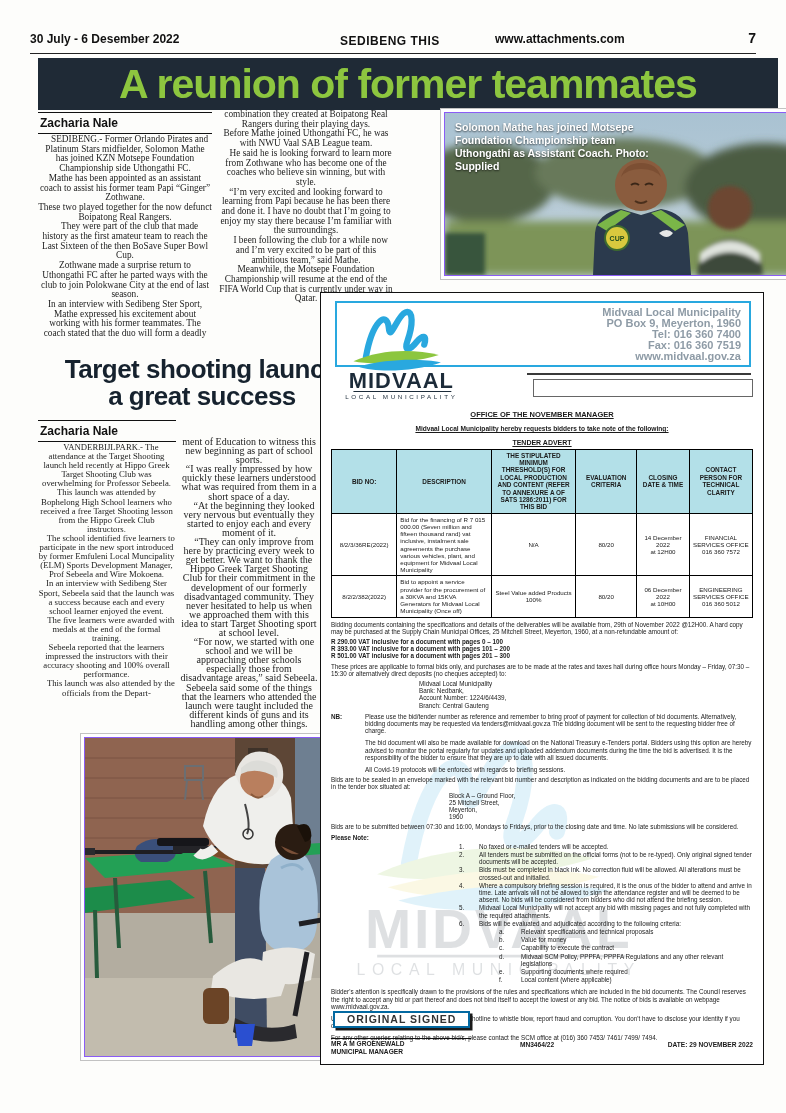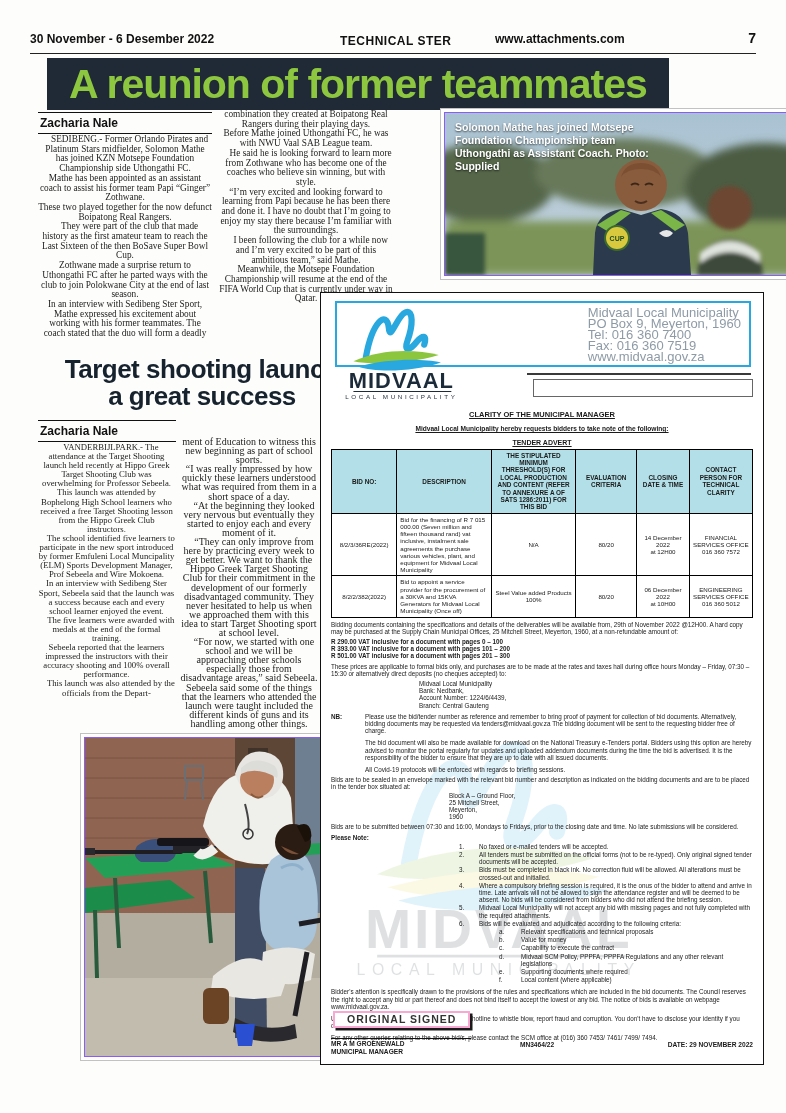--- a/index.html
+++ b/index.html
@@ -9,22 +9,22 @@
 
   
   .mast{position:absolute;left:30px;top:30px;width:726px;height:22px;font-weight:bold;font-size:12px;color:#111;}
   .mast .date{position:absolute;left:0;top:2px;}
   .mast .title{position:absolute;left:310px;top:4px;font-size:12px;letter-spacing:.5px;}
   .mast .site{position:absolute;left:465px;top:2px;}
   .mast .pageno{position:absolute;right:0;top:0;font-size:14px;}
   .mast-rule{position:absolute;left:30px;top:53px;width:726px;border-top:1.5px solid #222;}
 
   
-  .banner{position:absolute;left:38px;top:58px;width:622px;height:52px;background:#1f2a36;
-          display:flex;align-items:center;justify-content:center;margin-left:9px;}
+  .banner{position:absolute;left:38px;top:58px;width:740px;height:52px;background:#1f2a36;
+          display:flex;align-items:center;justify-content:center;}
   .banner h1{margin:0;font-size:41px;font-weight:800;letter-spacing:-1px;color:#8dc63f;
              font-family:"Liberation Sans",sans-serif;white-space:nowrap;}
 
   
   .byline{border-top:1.5px solid #111;border-bottom:1px solid #111;font-weight:bold;font-size:12px;
           padding:3px 0 3px 2px;color:#111;}
   .body-col{font-family:Liberation Serif, serif;color:#1c1c1c;overflow:hidden;text-align:center;}
 
   .a1-byline{position:absolute;left:38px;top:112px;width:172px;}
   .a1-col1{position:absolute;left:38px;top:135px;width:174px;height:218px;font-size:9.3px;line-height:9.7px;}
@@ -49,21 +49,21 @@
                   line-height:12.5px;color:#222;}
 
   
   .advert{position:absolute;left:320px;top:292px;width:442px;height:771px;border:1.5px solid #111;
           background:#fff;font-size:6.3px;line-height:7.2px;color:#1a1a1a;overflow:hidden;}
   .ad-inner{position:absolute;inset:0;padding:8px 10px;}
   .watermark{position:absolute;left:35px;top:330px;width:370px;height:460px;opacity:.14;pointer-events:none;}
 
   .ad-header{position:relative;height:100px;}
   .blue-box{position:absolute;left:4px;right:2px;top:0;height:62px;border:2px solid #29a8df;background:#fff;}
-  .contact{position:absolute;right:12px;top:6px;color:#8e9ba6;font-size:13px;line-height:11px;}
+  .contact{position:absolute;right:12px;top:6px;text-align:right;color:#8e9ba6;font-size:11px;line-height:11px;font-weight:bold;}
   .ad-logo{position:absolute;left:12px;top:2px;}
   .hdr-rule1{position:absolute;left:196px;right:2px;top:72px;border-top:2.5px solid #3a3a3a;}
   .hdr-rule2{position:absolute;left:202px;right:0;top:78px;height:16px;border:1px solid #666;}
 
   .ad-title{ text-align:center;font-weight:bold;text-decoration:underline;font-size:7.5px;margin-top:10px;}
   .ad-request{text-align:center;font-weight:bold;text-decoration:underline;font-size:6.6px;margin-top:7px;}
   .ad-tender{text-align:center;font-weight:bold;text-decoration:underline;font-size:7px;margin-top:7px;}
 
   table.tender{width:100%;border-collapse:collapse;margin-top:2px;}
   table.tender th,table.tender td{border:1px solid #000;padding:2px 3px;vertical-align:middle;}
@@ -80,35 +80,35 @@
   .nb-body{flex:1;}
   .nb-body .para:first-child{margin-top:0;}
   ol.notes{list-style:none;margin:2px 0 0 0;padding:0 0 0 128px;}
   ol.notes li{display:flex;margin-top:1px;}
   ol.notes .n{width:20px;flex:none;}
   ol.notes .t{flex:1;}
   ol.crit{list-style:none;margin:1px 0 0 0;padding:0 0 0 40px;}
   ol.crit li{display:flex;margin-top:1px;}
   ol.crit .n{width:22px;flex:none;}
 
-  .stamp{position:absolute;left:12px;bottom:36px;border:2px solid #f9a8d4;box-shadow:2.5px 2.5px 0 #1a1a1a;
+  .stamp{position:absolute;left:12px;bottom:36px;border:2px solid #0369a1;box-shadow:2.5px 2.5px 0 #1a1a1a;
          padding:3px 12px;font-weight:bold;font-size:10.5px;letter-spacing:1px;color:#333;background:#fff;}
   .ad-footer{position:absolute;left:10px;right:10px;bottom:8px;display:flex;font-weight:bold;font-size:6.6px;line-height:8px;}
   .sig{border-top:1px solid #111;padding-top:1px;width:140px;}
   .refno{flex:1;text-align:center;padding-top:3px;}
   .datel{width:150px;text-align:right;padding-top:3px;}
 </style>
 </head>
 <body>
 
 <div class="page">
 
   <div class="mast">
-    <span class="date" data-bind="masthead.date">30 November - 6 Desember 2022</span>
-    <span class="title" data-bind="masthead.title">TECHNICAL STER</span>
+    <span class="date" data-bind="masthead.date">30 July - 6 Desember 2022</span>
+    <span class="title" data-bind="masthead.title">SEDIBENG THIS</span>
     <span class="site" data-bind="masthead.website">www.attachments.com</span>
     <span class="pageno" data-bind="masthead.page_number">7</span>
   </div>
   <div class="mast-rule"></div>
 
   <div class="banner">
     <h1 data-bind="main_headline">A reunion of former teammates</h1>
   </div>
 
   <div class="byline a1-byline" data-bind="article1.byline">Zacharia Nale</div>
@@ -294,21 +294,21 @@
         </svg>
         <div class="contact" data-bind="advert.contact_lines">Midvaal Local Municipality
 PO Box 9, Meyerton, 1960
 Tel: 016 360 7400
 Fax: 016 360 7519
 www.midvaal.gov.za</div>
         <div class="hdr-rule1"></div>
         <div class="hdr-rule2"></div>
       </div>
 
-      <div class="ad-title" data-bind="advert.office_title">CLARITY OF THE MUNICIPAL MANAGER</div>
+      <div class="ad-title" data-bind="advert.office_title">OFFICE OF THE NOVEMBER MANAGER</div>
       <div class="ad-request" data-bind="advert.request_line">Midvaal Local Municipality hereby requests bidders to take note of the following:</div>
       <div class="ad-tender" data-bind="advert.tender_title">TENDER ADVERT</div>
 
       <table class="tender">
         <colgroup>
           <col style="width:15.5%">
             <col style="width:22.5%">
             <col style="width:20%">
           <col style="width:14.5%">
             <col style="width:12.5%">

